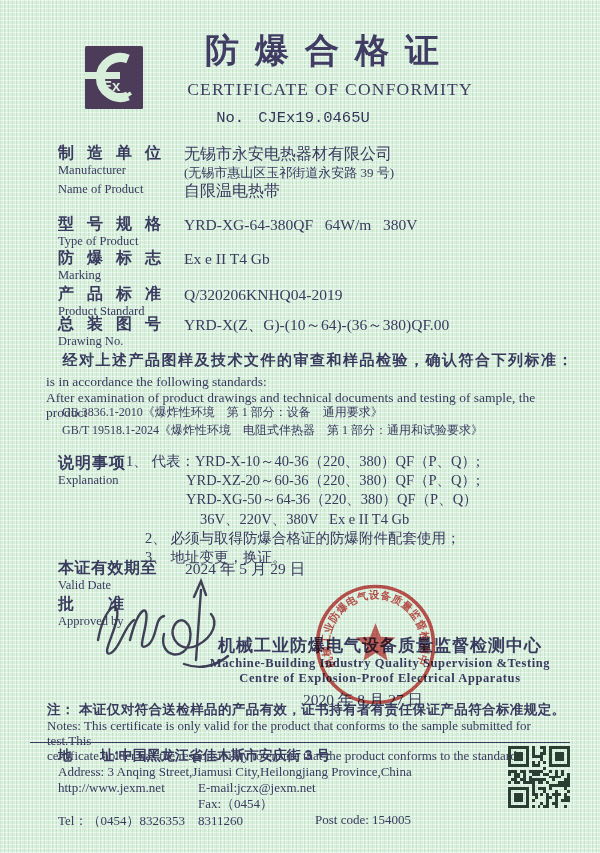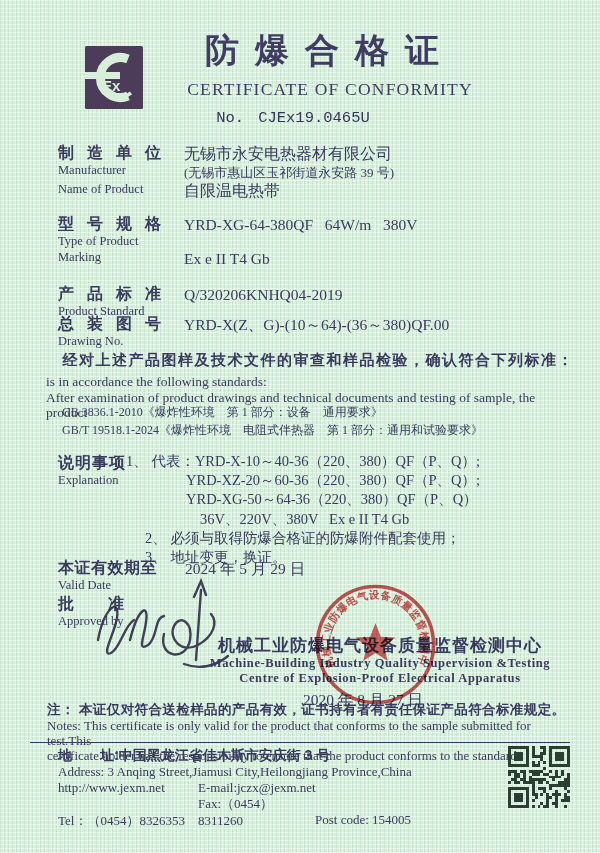--- a/index.html
+++ b/index.html
@@ -127,20 +127,21 @@
     <div class="f-label">
       <div class="l-cn">型号规格</div>
       <div class="l-en">Type of Product</div>
     </div>
     <div class="f-value">
       <div class="v-main">YRD-XG-64-380QF   64W/m   380V</div>
     </div>
   </div>
   <div class="f-row" style="top:249px">
     <div class="f-label">
+      <div class="l-cn">防爆标志</div>
       <div class="l-en">Marking</div>
     </div>
     <div class="f-value">
       <div class="v-main">Ex e II T4 Gb</div>
     </div>
   </div>
   <div class="f-row" style="top:285px">
     <div class="f-label">
       <div class="l-cn">产品标准</div>
       <div class="l-en">Product Standard</div>

